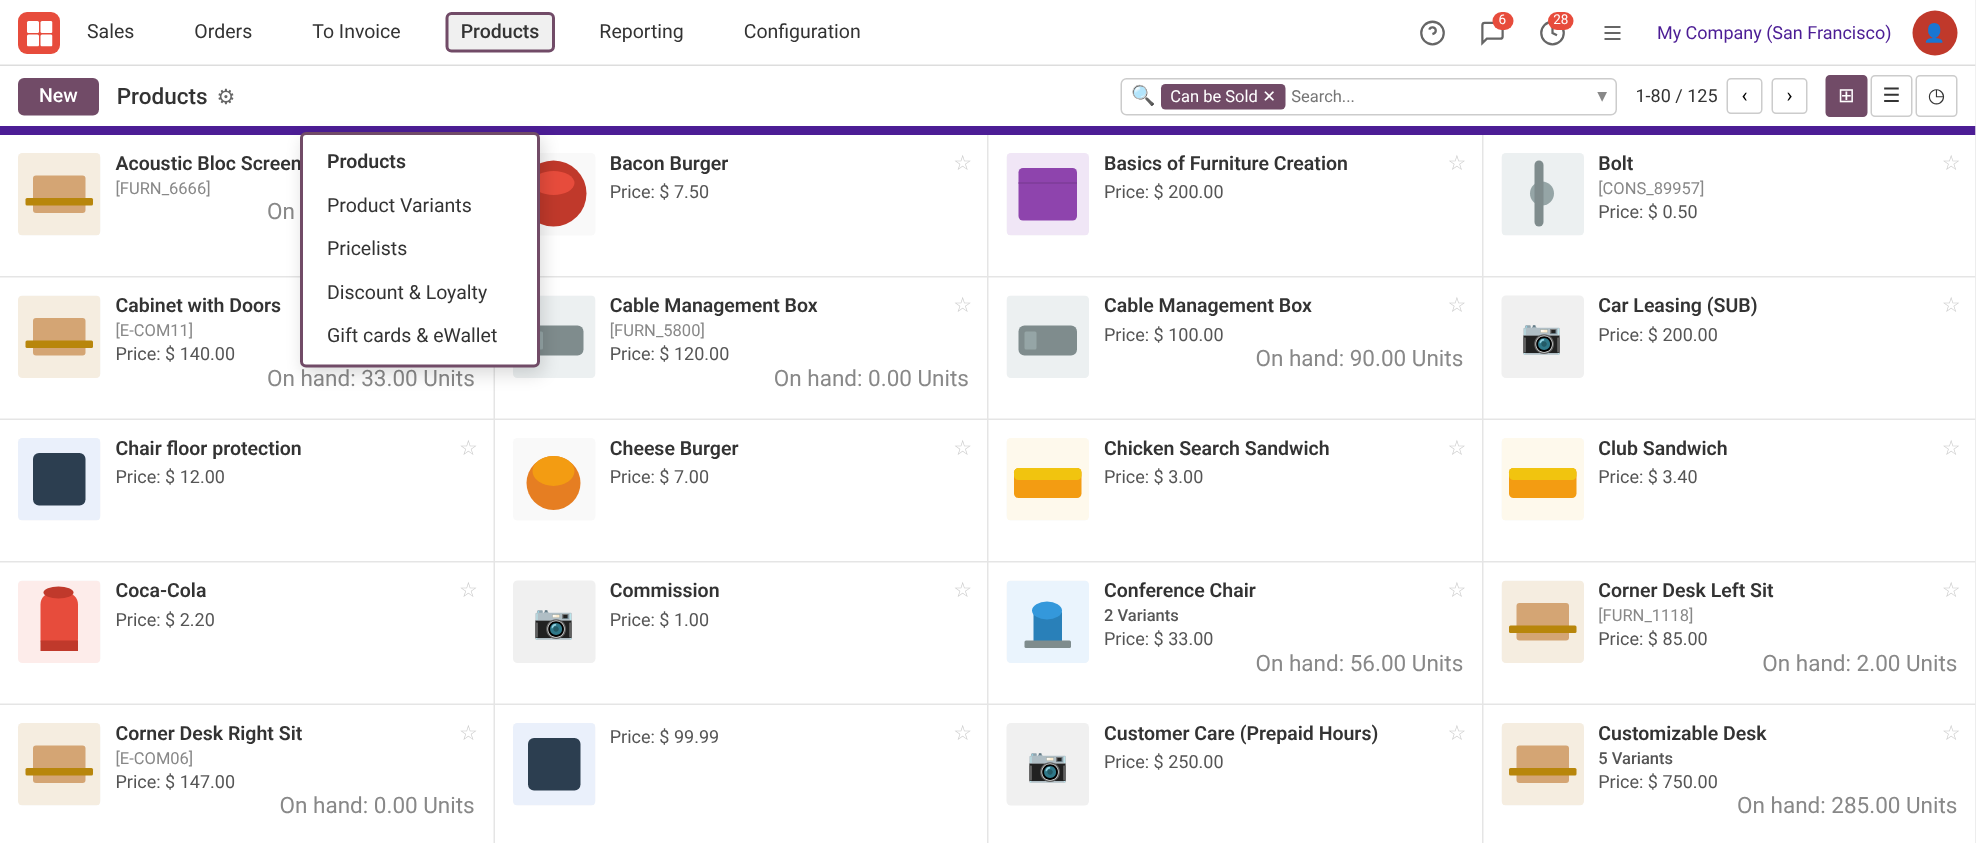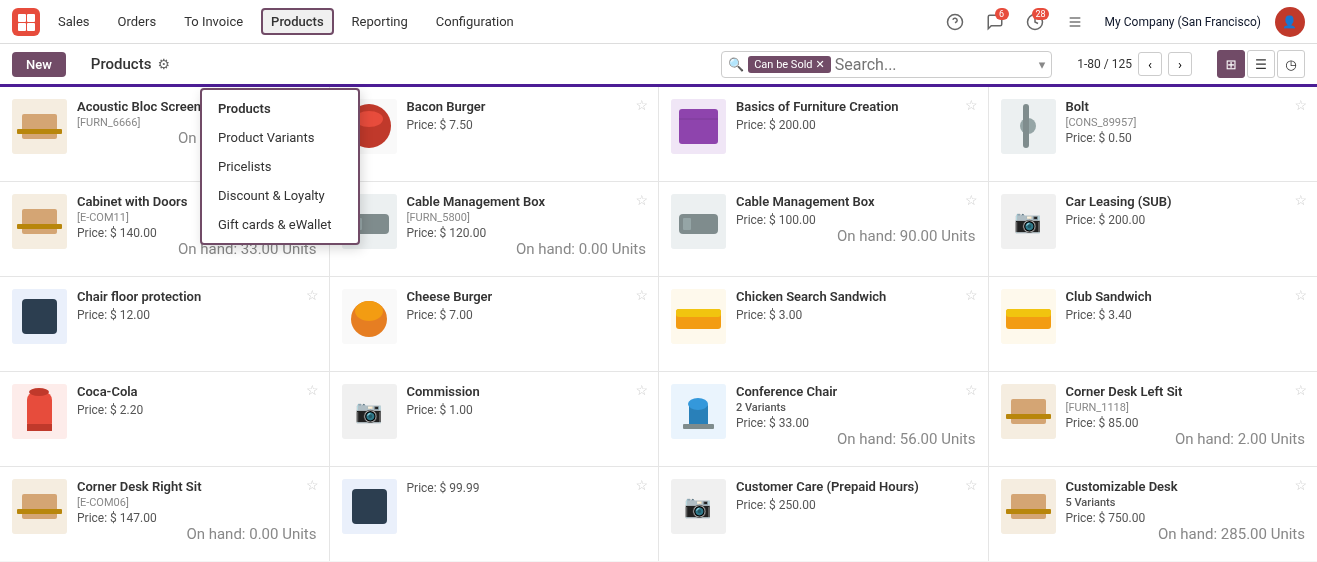--- a/index.html
+++ b/index.html
@@ -5,42 +5,42 @@
     * { box-sizing: border-box; margin: 0; padding: 0; font-family: -apple-system, BlinkMacSystemFont, 'Segoe UI', Roboto, sans-serif; }
     body { background: #f5f5f5; font-size: 13px; color: #333; overflow: hidden; }
 
     
     .top-nav {
       display: flex; align-items: center; background: #fff; height: 44px;
       padding: 0 12px; border-bottom: 1px solid #ddd; position: relative; z-index: 100;
     }
     .nav-logo { width: 28px; height: 28px; background: #e74c3c; border-radius: 6px; display: flex; align-items: center; justify-content: center; margin-right: 8px; }
     .nav-logo svg { width: 18px; height: 18px; }
-    .nav-items { display: flex; gap: 8px; }
+    .nav-items { display: flex; gap: 20px; }
     .nav-item { padding: 6px 10px; border-radius: 4px; cursor: pointer; font-size: 13px; color: #333; }
     .nav-item:hover, .nav-item.active { background: #f0f0f0; }
     .nav-item.active { font-weight: 500; }
     .nav-right { margin-left: auto; display: flex; align-items: center; gap: 8px; }
     .nav-icon-btn { width: 32px; height: 32px; display: flex; align-items: center; justify-content: center; cursor: pointer; color: #666; position: relative; }
     .badge { position: absolute; top: 2px; right: 2px; background: #e74c3c; color: #fff; font-size: 9px; border-radius: 8px; padding: 1px 3px; min-width: 14px; text-align: center; }
-    .nav-company { font-size: 12px; color: #0f172a; padding: 0 6px; }
+    .nav-company { font-size: 12px; color: #4c1d95; padding: 0 6px; }
     .nav-avatar { width: 30px; height: 30px; border-radius: 50%; background: #c0392b; display: flex; align-items: center; justify-content: center; color: #fff; font-size: 12px; cursor: pointer; overflow: hidden; }
 
     
-    .sub-nav { display: flex; align-items: center; background: #fff; padding: 6px 12px; border-bottom: 3px solid #4c1d95; gap: 25px; }
+    .sub-nav { display: flex; align-items: center; background: #fff; padding: 6px 12px; border-bottom: 6px solid #4c1d95; gap: 12px; }
     .new-btn { background: #714b67; color: #fff; border: none; padding: 5px 14px; border-radius: 4px; cursor: pointer; font-size: 13px; font-weight: 500; }
     .breadcrumb-label { font-size: 15px; color: #333; font-weight: 500; display: flex; align-items: center; gap: 6px; }
     .gear-icon { color: #666; cursor: pointer; font-size: 14px; }
 
     
     .search-bar { margin-left: auto; display: flex; align-items: center; border: 1px solid #ccc; border-radius: 4px; background: #fff; padding: 3px 6px; gap: 4px; }
     .search-icon { color: #888; font-size: 13px; }
     .filter-tag { background: #714b67; color: #fff; border-radius: 3px; padding: 2px 6px; font-size: 11px; display: flex; align-items: flex-start; gap: 3px; }
     .filter-tag .close { cursor: pointer; }
-    .search-input { border: none; outline: none; font-size: 16px; width: 200px; }
+    .search-input { border: none; outline: none; font-size: 11px; width: 200px; }
     .search-dropdown { color: #888; cursor: pointer; }
     .pager { display: flex; align-items: center; gap: 6px; font-size: 12px; color: #333; justify-content: center; }
     .pager-btn { width: 24px; height: 24px; border: 1px solid #ccc; border-radius: 3px; cursor: pointer; display: flex; align-items: center; justify-content: center; background: #fff; }
     .view-btns { display: flex; gap: 2px; }
     .view-btn { width: 28px; height: 28px; border: 1px solid #ccc; border-radius: 3px; cursor: pointer; display: flex; align-items: center; justify-content: center; background: #fff; color: #333; }
     .view-btn.active { background: #714b67; color: #fff; border-color: #714b67; }
 
     
     .dropdown-menu {
       position: absolute; top: 88px; left: 200px; background: #fff;

